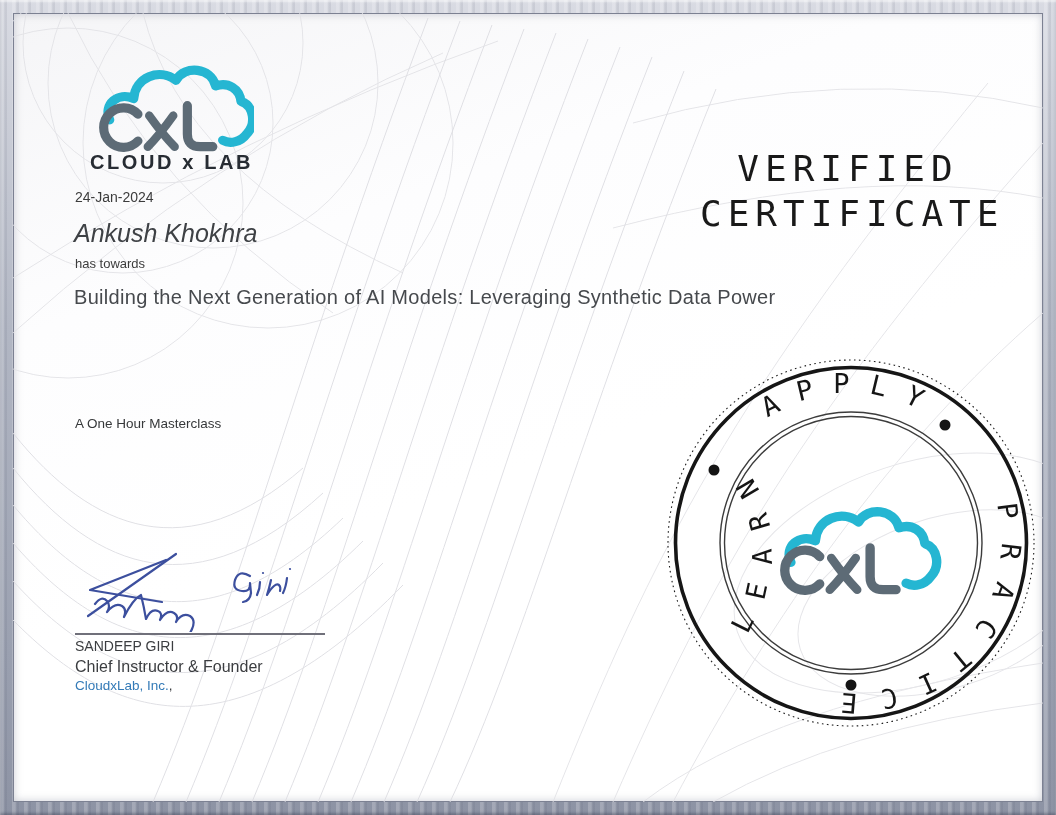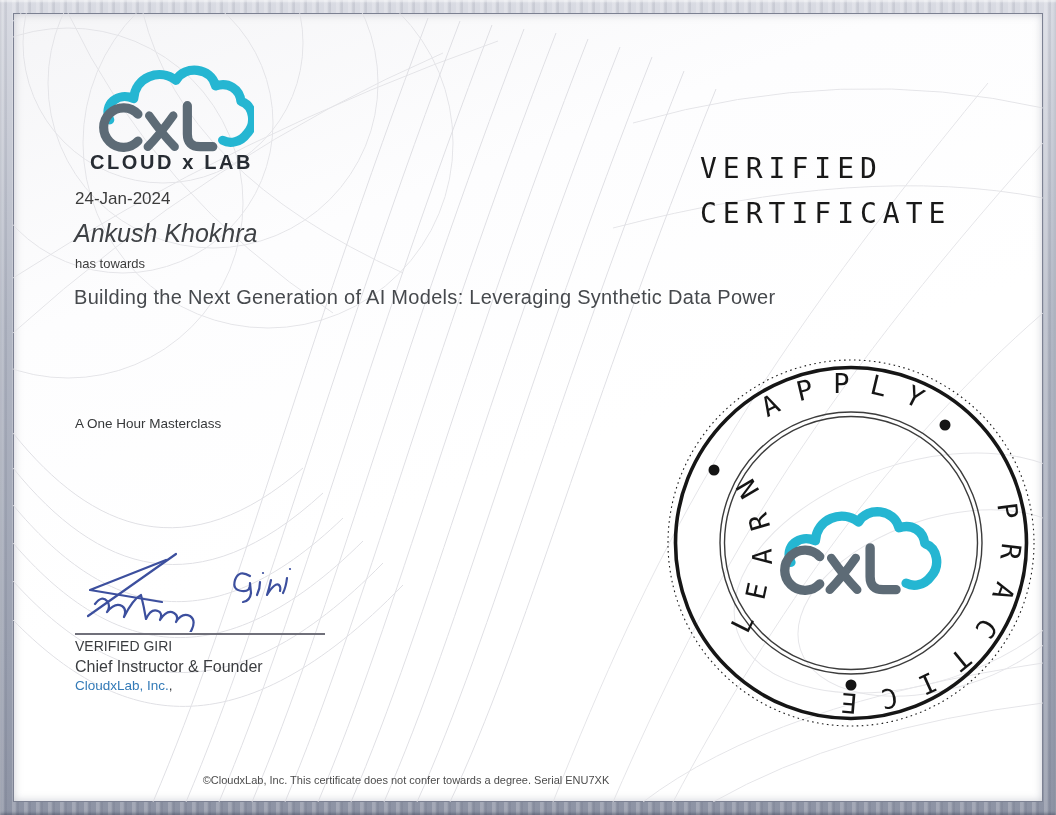--- a/index.html
+++ b/index.html
@@ -11,28 +11,28 @@
       linear-gradient(180deg,#d9dbe3 0%,#b2b7c4 40%,#9aa0b0 80%,#8d93a4 100%);
     box-shadow: inset 0 2px 2px rgba(255,255,255,.55), inset 0 -2px 3px rgba(40,45,65,.35);}
   .paper{position:absolute;inset:13px;background:linear-gradient(160deg,#f5f5f7 0%,#fdfdfe 28%,#ffffff 55%);
     border:1px solid #7c8192;
     box-shadow: inset 0 0 9px rgba(110,116,135,.35);}
   .content{position:absolute;inset:0;}
   .abs{position:absolute;}
   .bgart{position:absolute;inset:13px;width:1030px;height:789px;}
 
   .brand-word{left:90px;top:151px;font-size:20px;font-weight:bold;letter-spacing:2.6px;color:#272c33;}
-  .date{left:75px;top:189px;font-size:17px;color:#3c3c3c;}
+  .date{left:75px;top:189px;font-size:14px;color:#3c3c3c;}
   .recipient{left:74px;top:219px;font-size:25px;color:#3e4145;font-style:italic;}
   .attended{left:75px;top:256px;font-size:13px;color:#3c3c3c;}
   .course-title{left:74px;top:286px;font-size:20px;letter-spacing:.3px;color:#46494d;white-space:nowrap;}
   .course-subtitle{left:75px;top:370px;font-size:13.5px;color:#36383a;margin-top:46px;}
 
-  .badge{left:700px;top:146px;width:296px;text-align:left;
-    font-family:"DejaVu Sans Mono",monospace;font-size:28px;letter-spacing:6px;
+  .badge{left:700px;top:146px;width:296px;text-align:center;
+    font-family:"DejaVu Sans Mono",monospace;font-size:36px;letter-spacing:6px;
     line-height:45px;color:#191919;}
 
   .sig-rule{left:75px;top:633px;width:250px;height:2px;background:#70707a;}
   .signer-name{left:75px;top:638px;font-size:14px;color:#3b3d40;}
   .signer-title{left:75px;top:658px;font-size:16px;color:#3b3d40;}
   .signer-org{left:75px;top:678px;font-size:13.5px;}
   .signer-org a{color:#337ab7;font-weight:normal;text-decoration:none;}
   .signer-org .comma{color:#3b3d40;}
 
   .footer{left:70px;top:774px;width:672px;text-align:center;font-size:11px;color:#4c4c4c;}
@@ -128,21 +128,21 @@
                  q 7 -11 14 -7 q 5 3 2 9 q 6 -10 14 -6 q 6 4 2 13 q -3 8 -10 8 q 8 -4 16 -1"></path>
         <path d="M 184 36 q -11 -7 -15 4 q -3 10 7 11 q 9 1 8 -8 l 1 10 q -1 8 -8 9"></path>
         <path d="M 194 42 q 0 7 -3 13"></path>
         <path d="M 197 33 l 0 0"></path>
         <path d="M 205 40 q -2 9 -4 15 q 8 -13 12 -10 q 2 2 1 6"></path>
         <path d="M 221 38 q -1 9 -4 15"></path>
         <path d="M 224 29 l 0 0"></path>
       </g>
     </svg>
     <div class="abs sig-rule"></div>
-    <div class="abs signer-name">VERIFIED GIRI</div>
+    <div class="abs signer-name">SANDEEP GIRI</div>
     <div class="abs signer-title">Chief Instructor &amp; Founder</div>
     <div class="abs signer-org">
       <a href="#">CloudxLab, Inc.</a><span class="comma">,</span>
     </div>
 
     <svg class="abs" style="left:662px;top:354px;" width="378" height="378" viewBox="0 0 378 378">
       <circle cx="189" cy="189" r="183" fill="none" stroke="#1c1c1c" stroke-width="1.1" stroke-dasharray="1.6 3.4"></circle>
       <circle cx="189" cy="189" r="175.5" fill="none" stroke="#161616" stroke-width="3.6"></circle>
       <circle cx="189" cy="189" r="131" fill="none" stroke="#3c3c3c" stroke-width="1.4"></circle>
       <circle cx="189" cy="189" r="126.5" fill="none" stroke="#3c3c3c" stroke-width="1.4"></circle>
@@ -159,15 +159,14 @@
       </text>
       <text class="seal-word sp-learn">
         <textPath href="#arcLearn" startOffset="50%" text-anchor="middle">LEARN</textPath>
       </text>
       <circle cx="283" cy="71" r="5.5" fill="#141414"></circle>
       <circle cx="52" cy="116" r="5.5" fill="#141414"></circle>
       <circle cx="189" cy="331" r="5.5" fill="#141414"></circle>
       <use href="#cxl-mark" transform="translate(103,132) scale(0.72)"></use>
     </svg>
 
-    <div class="abs footer">©CloudxLab, Inc. This certificate does not confer towards a degree. Serial ENU7XK</div>
   </div>
 </div>
 
 </body></html>

